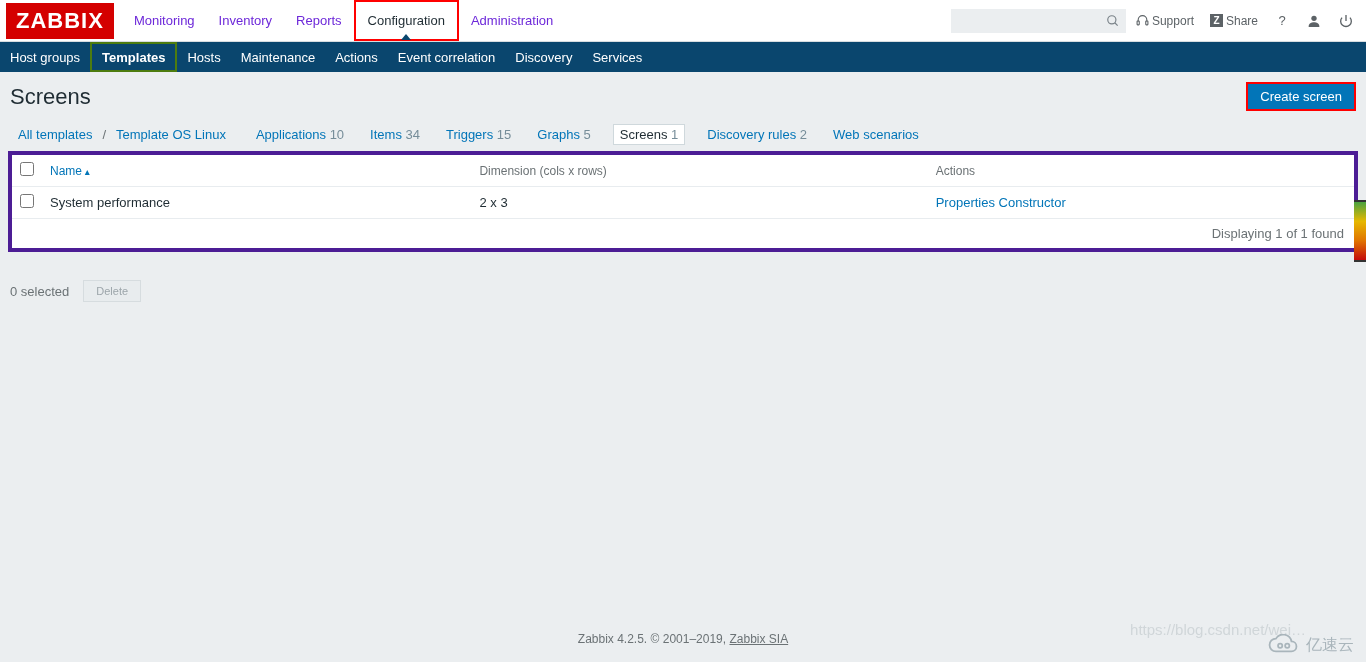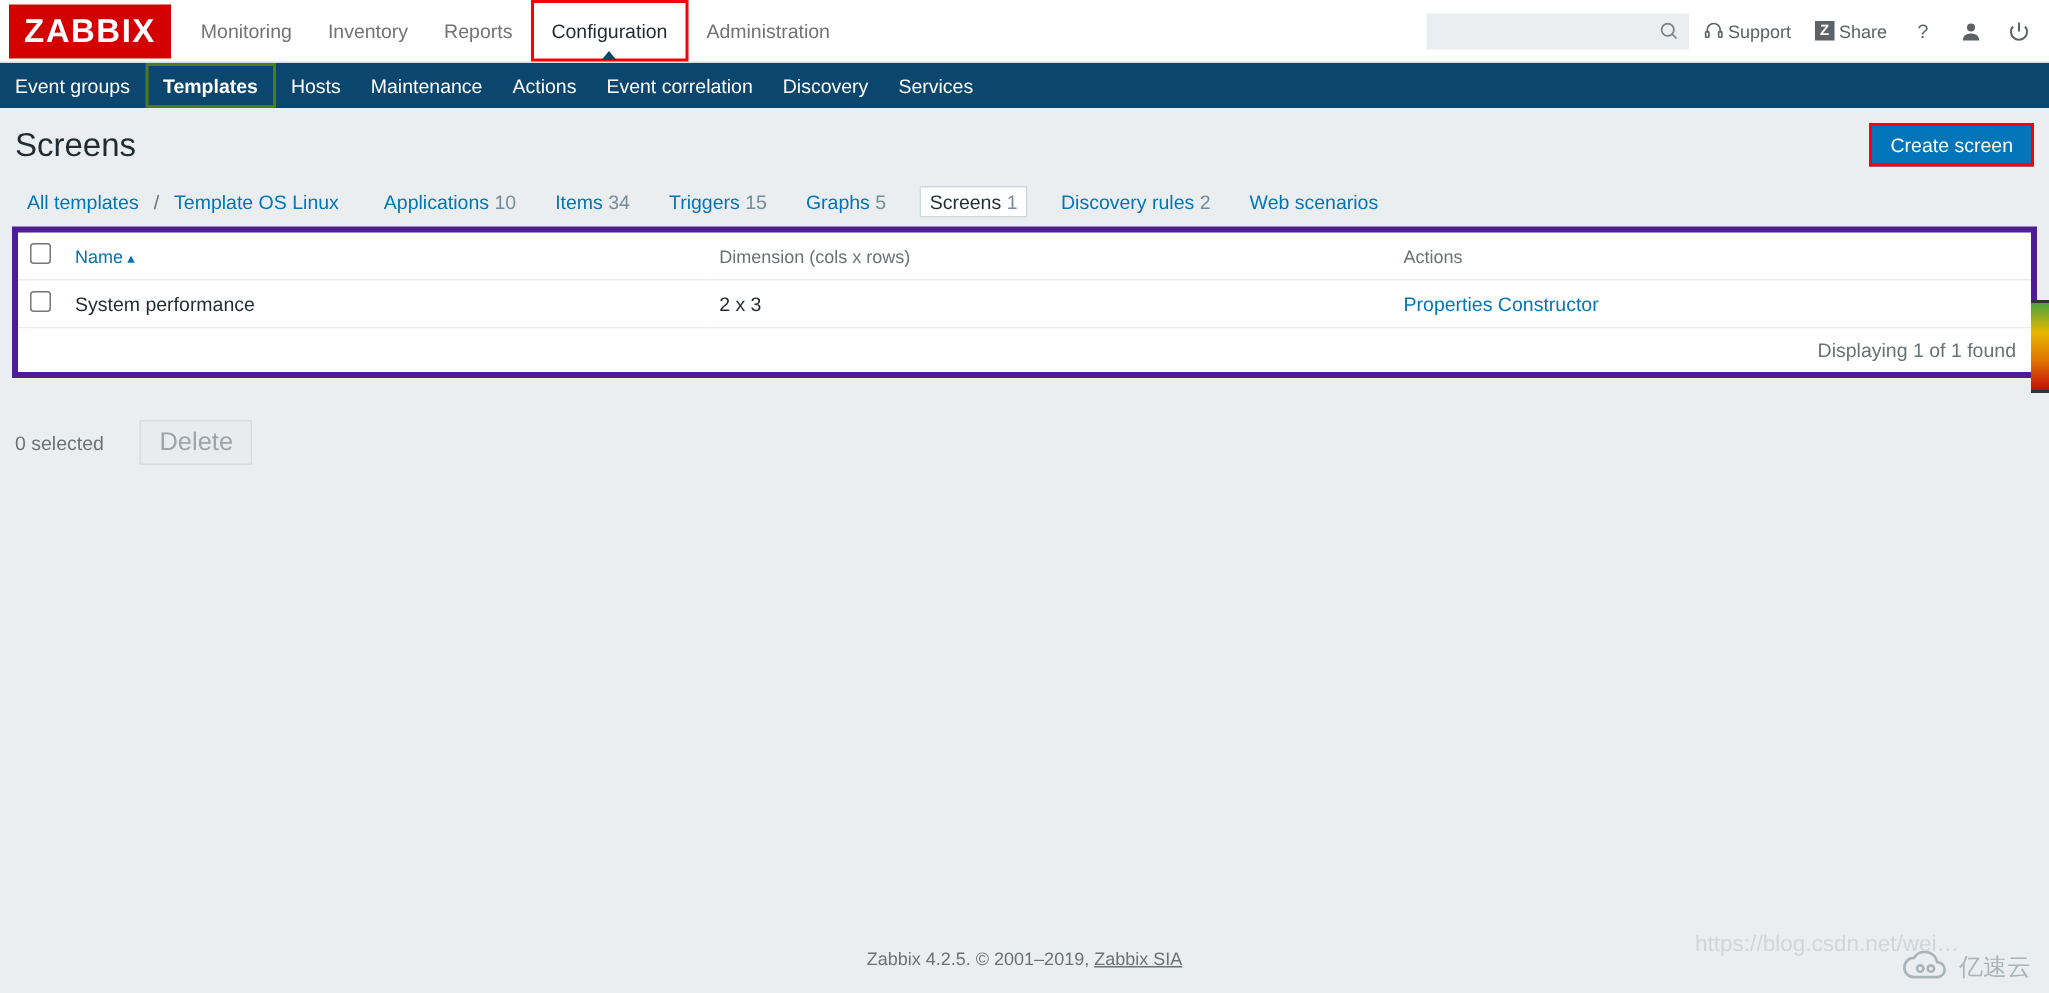--- a/index.html
+++ b/index.html
@@ -1,21 +1,21 @@
 <!DOCTYPE html>
 <html><head>
 <meta charset="utf-8">
 <style>
 * { margin: 0; padding: 0; box-sizing: border-box; }
 body { font-family: Arial, "Helvetica Neue", Helvetica, sans-serif; font-size: 13px; color: #1f2c33; background: #ebeef0; width: 1366px; height: 662px; overflow: hidden; position: relative; }
 
 .topbar { background: #fff; height: 42px; display: flex; align-items: center; border-bottom: 1px solid #d8dde0; justify-content: flex-end; }
 .logo { background: #d40000; color: #fff; font-weight: bold; font-size: 22px; letter-spacing: 1px; padding: 5px 10px; margin: 0 8px 0 6px; font-family: Arial, sans-serif; }
 .topnav { display: flex; align-items: stretch; height: 100%; }
-.topnav-item { display: flex; align-items: center; padding: 0 12px; color: #737373; cursor: pointer; font-size: 13px; position: relative; }
+.topnav-item { display: flex; align-items: center; padding: 0 12px; color: #6d28d9; cursor: pointer; font-size: 13px; position: relative; }
 .topnav-item.active { color: #1f2c33; }
 .topnav-item.highlight { border: 2px solid #ff0000; }
 .topnav-item.active::after { content: ""; position: absolute; bottom: -1px; left: 50%; transform: translateX(-50%); width: 0; height: 0; border-left: 5px solid transparent; border-right: 5px solid transparent; border-bottom: 6px solid #0a466e; }
 
 .top-right { margin-left: auto; display: flex; align-items: center; gap: 4px; padding-right: 6px; }
 .search-box { background: #ebeef0; width: 175px; height: 24px; display: flex; align-items: center; justify-content: flex-end; padding: 0 6px; }
 .top-link { color: #5c6266; font-size: 12px; padding: 4px 6px; display: flex; align-items: center; gap: 3px; cursor: pointer; }
 .top-icon { color: #5c6266; width: 28px; height: 28px; display: flex; align-items: center; justify-content: center; cursor: pointer; }
 
 .subnav { background: #0a466e; height: 30px; display: flex; align-items: stretch; }
@@ -38,21 +38,21 @@
 .tbl th { text-align: left; font-weight: normal; font-size: 12px; color: #6b7275; padding: 7px 8px; border-bottom: 1px solid #e8ecef; }
 .tbl td { padding: 7px 8px; font-size: 13px; color: #1f2c33; border-bottom: 1px solid #e8ecef; }
 .col-check { width: 28px; text-align: center; }
 .th-name { color: #0275b8; cursor: pointer; }
 .sort-asc::after { content: " ▴"; color: #0275b8; font-size: 10px; }
 .cell-link { color: #0275b8; cursor: pointer; }
 .tbl-footer { text-align: right; padding: 7px 10px; color: #6b7275; font-size: 13px; background: #fff; }
 
 .below-table { display: flex; align-items: center; gap: 14px; padding: 28px 10px; }
 .selected-text { color: #6b7275; font-size: 13px; }
-.btn-disabled { background: #e8ecee; color: #9ca5aa; border: 1px solid #d6dcdf; padding: 4px 12px; font-size: 17px; cursor: default; margin-left: 10px; }
+.btn-disabled { background: #e8ecee; color: #9ca5aa; border: 1px solid #d6dcdf; padding: 4px 12px; font-size: 11px; cursor: default; }
 
 .footer { position: absolute; bottom: 16px; left: 0; right: 0; text-align: center; font-size: 12px; color: #6b7275; }
 .footer a { color: #6b7275; text-decoration: underline; cursor: pointer; }
 
 .watermark { position: absolute; bottom: 6px; right: 12px; display: flex; align-items: center; gap: 6px; color: #a9b5bb; font-size: 16px; margin-top: 41px; }
 .wm-url { position: absolute; bottom: 24px; right: 60px; color: #d0d6d9; font-size: 15px; }
 
 .scroll-helper { position: absolute; right: 0; top: 200px; width: 12px; height: 62px; background: linear-gradient(#4aa340,#e6b800,#e07400,#c40b0b); border-top: 2px solid #333; border-bottom: 2px solid #333; }
 
 input[type="checkbox"] { width: 14px; height: 14px; }
@@ -110,21 +110,21 @@
         <svg width="16" height="16" viewBox="0 0 24 24" fill="none" stroke="#5c6266" stroke-width="2">
             <path d="M12 3v9"></path>
             <path d="M6 7a8 8 0 1012 0"></path>
           </svg>
       </span>
     </div>
   </div>
 </div>
 
 <div class="subnav">
-  <div class="subnav-item">Event groups</div>
+  <div class="subnav-item">Host groups</div>
   <div class="subnav-item highlight">Templates</div>
   <div class="subnav-item">Hosts</div>
   <div class="subnav-item">Maintenance</div>
   <div class="subnav-item">Actions</div>
   <div class="subnav-item">Event correlation</div>
   <div class="subnav-item">Discovery</div>
   <div class="subnav-item">Services</div>
 </div>
 
 <div class="page-header">

